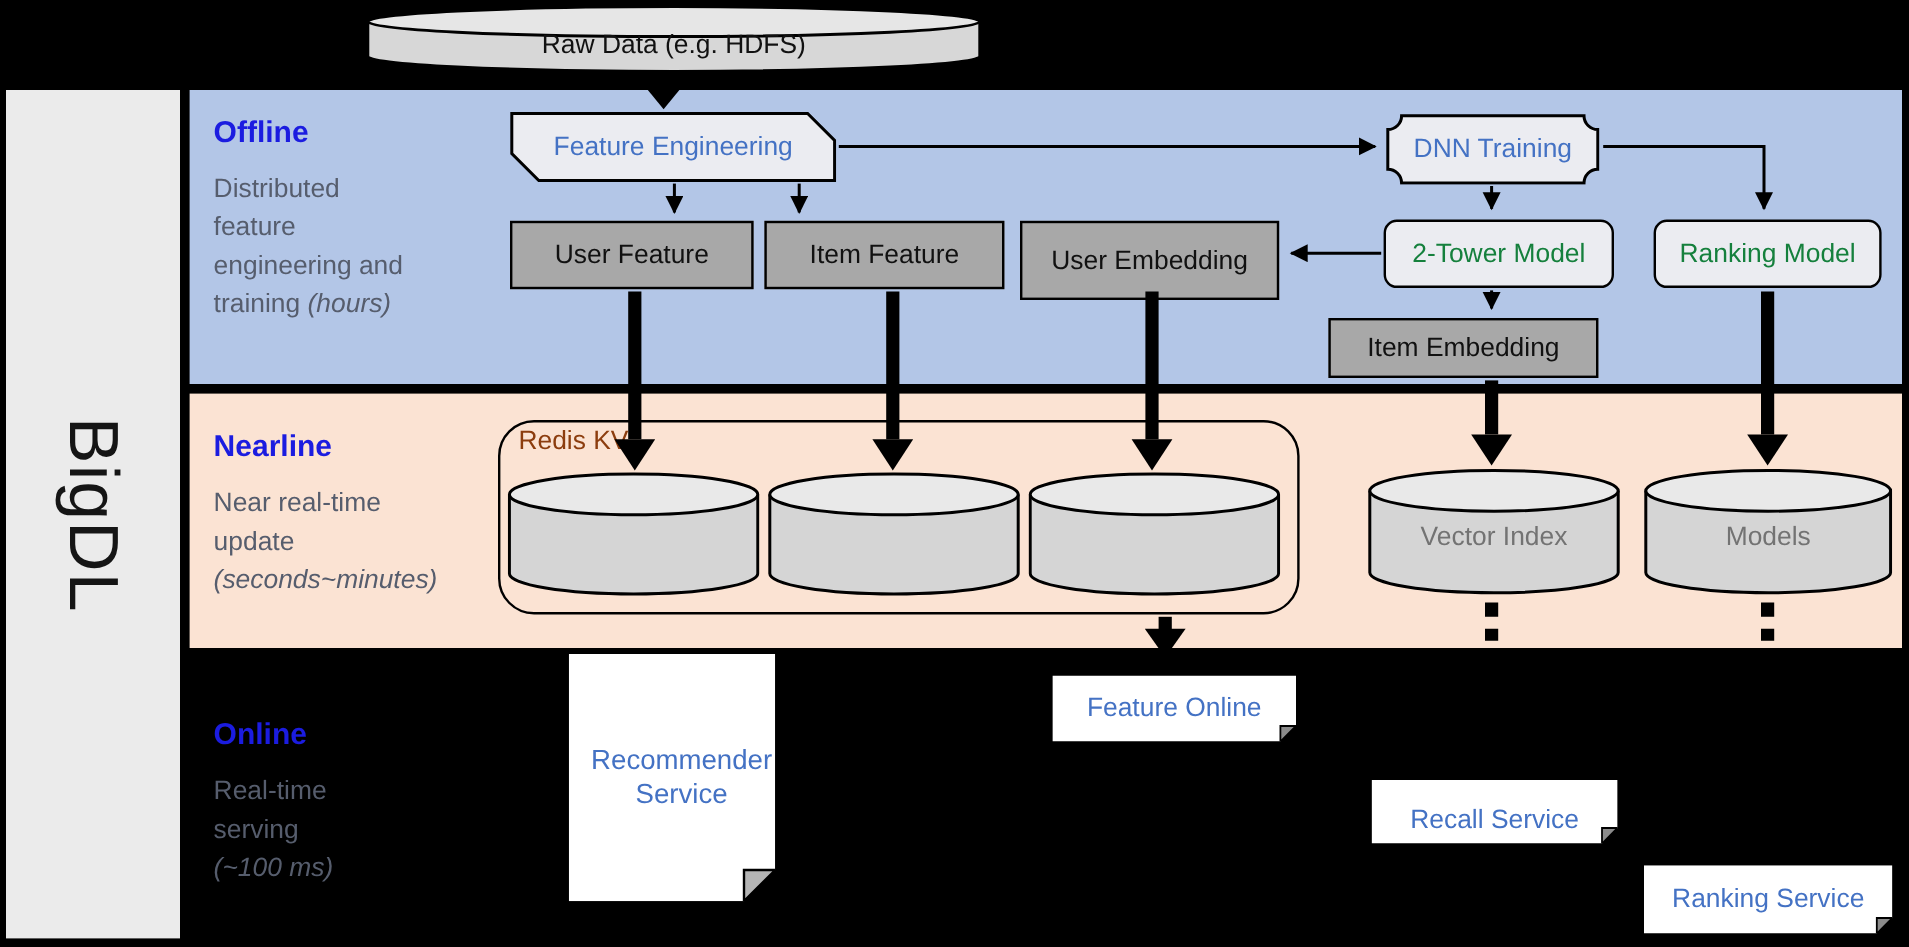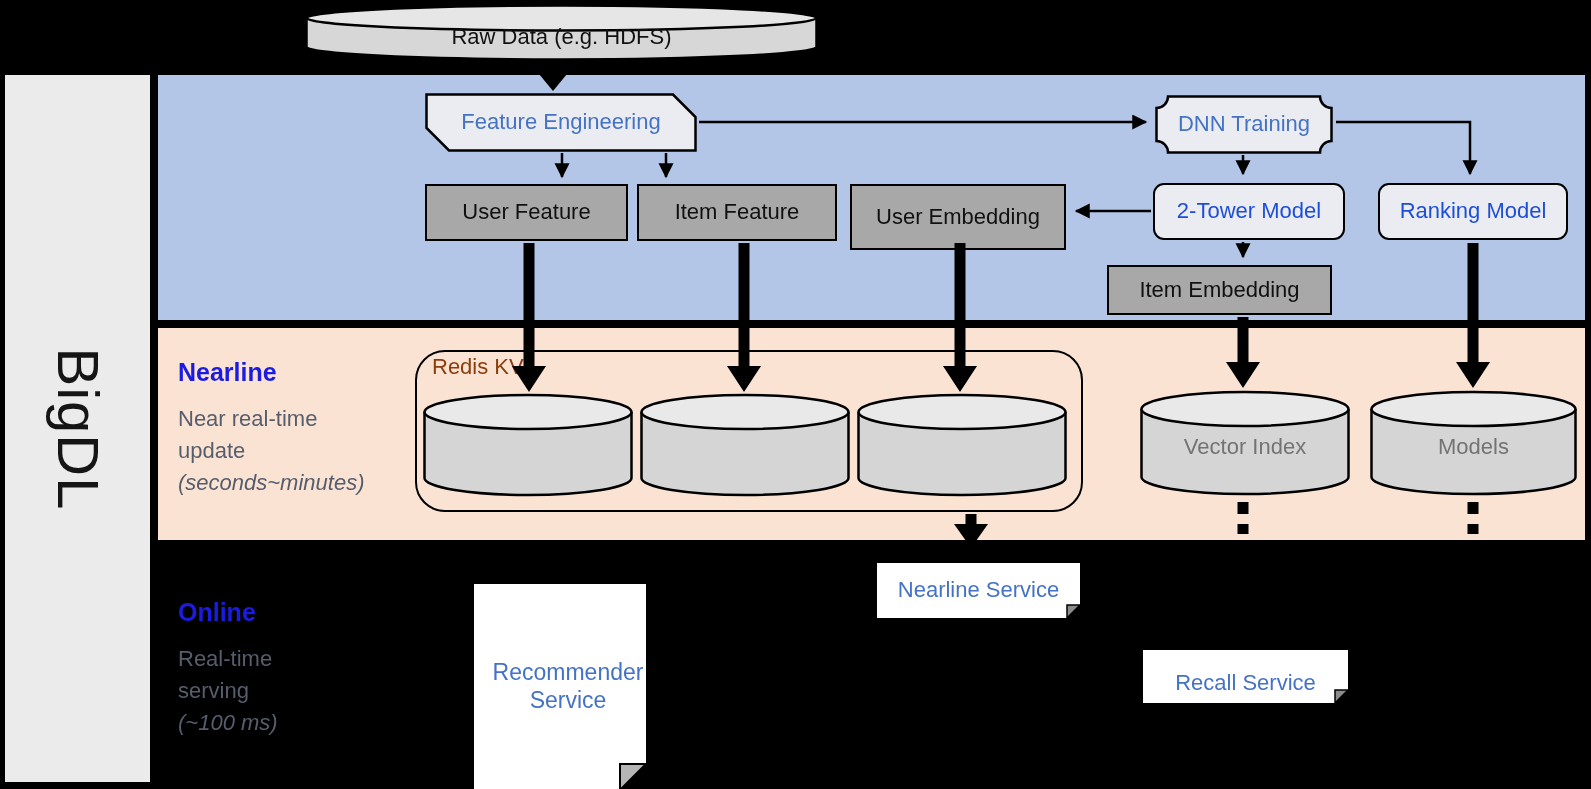--- a/index.html
+++ b/index.html
@@ -18,21 +18,21 @@
   .sec-title{font-size:25px;font-weight:bold;color:#1b1ce0;margin-bottom:16px;}
   .sec-desc{font-size:22px;color:#565d6d;line-height:1.45;}
   .sec-desc i{font-style:italic;}
 
   .node{position:absolute;z-index:2;}
   .node .label{position:absolute;inset:0;display:flex;align-items:center;justify-content:center;
     font-size:22px;text-align:center;line-height:1.2;}
   .box-gray{background:#a8a8a8;border:2.5px solid #000;box-sizing:border-box;}
   .box-round{background:#ebecf1;border:2.5px solid #000;border-radius:11px;box-sizing:border-box;}
   .t-blue{color:#4472c4;}
-  .t-green{color:#1d4ed8;}
+  .t-green{color:#15803d;}
   .t-brown{color:#737373;}
   .t-black{color:#111;}
 
   .shape{position:absolute;left:0;top:0;}
 
   .redis-container{position:absolute;left:415px;top:350px;width:668px;height:162px;
     border:2.5px solid #000;border-radius:30px;box-sizing:border-box;z-index:2;}
   .redis-label{position:absolute;left:432px;top:354px;font-size:22px;color:#8c3d0e;z-index:3;}
 
   .cyl-label{position:absolute;left:0;right:0;top:44px;text-align:center;font-size:22px;}
@@ -47,20 +47,24 @@
 
 <div id="canvas">
 
   <div class="band band-offline"></div>
   <div class="band band-nearline"></div>
 
   <div class="sidebar">
     <div class="brand">BigDL</div>
   </div>
 
+  <div class="section-label" style="left:178px;top:96px;width:175px">
+    <div class="sec-title">Offline</div>
+    <div class="sec-desc"><span>Distributed feature engineering and training</span> <i>(hours)</i></div>
+  </div>
   <div class="section-label" style="left:178px;top:358px;width:195px">
     <div class="sec-title">Nearline</div>
     <div class="sec-desc"><span>Near real-time update</span> <i>(seconds~minutes)</i></div>
   </div>
   <div class="section-label" style="left:178px;top:598px;width:122px">
     <div class="sec-title">Online</div>
     <div class="sec-desc"><span>Real-time serving</span> <i>(~100 ms)</i></div>
   </div>
 
   <div class="node" style="left:304px;top:4px;width:515px;height:58px">
@@ -136,44 +140,51 @@
     <div class="cyl-label t-brown">Vector Index</div>
   </div>
   <div class="node" style="left:1370px;top:390px;width:207px;height:106px">
     <svg class="shape" width="207" height="106" viewBox="0 0 207 106">
       <path d="M1.5 19 L1.5 87 A102 17 0 0 0 205.5 87 L205.5 19" fill="#d5d5d5" stroke="#000" stroke-width="2.5"></path>
       <ellipse cx="103.5" cy="19" rx="102" ry="17" fill="#e9e9e9" stroke="#000" stroke-width="2.5"></ellipse>
     </svg>
     <div class="cyl-label t-brown">Models</div>
   </div>
 
-  <div class="node service-doc" style="left:474px;top:584px;width:188px;height:206px">
+  <div class="node service-doc" style="left:474px;top:545px;width:188px;height:206px">
     <svg class="shape" width="172" height="206" viewBox="0 0 172 206">
       <polygon points="0,0 172,0 172,180 146,206 0,206" fill="#fff"></polygon>
       <polygon points="172,180 146,206 146,180" fill="#b5b5b5" stroke="#000" stroke-width="2"></polygon>
     </svg>
     <div class="label t-blue" style="padding:0 14px">Recommender Service</div>
   </div>
 
   <div class="node service" style="left:877px;top:563px;width:203px;height:55px">
     <svg class="shape" width="203" height="55" viewBox="0 0 203 55">
       <polygon points="0,0 203,0 203,42 190,55 0,55" fill="#fff"></polygon>
       <polygon points="203,42 190,55 190,42" fill="#8b8b8b" stroke="#000" stroke-width="1.5"></polygon>
     </svg>
-    <div class="label t-blue">Nearline Service</div>
+    <div class="label t-blue">Feature Online</div>
   </div>
 
   <div class="node service" style="left:1143px;top:650px;width:205px;height:67px">
     <svg class="shape" width="205" height="53" viewBox="0 0 205 53">
       <polygon points="0,0 205,0 205,40 192,53 0,53" fill="#fff"></polygon>
       <polygon points="205,40 192,53 192,40" fill="#8b8b8b" stroke="#000" stroke-width="1.5"></polygon>
     </svg>
     <div class="label t-blue">Recall Service</div>
   </div>
 
+  <div class="node service" style="left:1370px;top:721px;width:207px;height:57px">
+    <svg class="shape" width="207" height="57" viewBox="0 0 207 57">
+      <polygon points="0,0 207,0 207,44 194,57 0,57" fill="#fff"></polygon>
+      <polygon points="207,44 194,57 194,44" fill="#8b8b8b" stroke="#000" stroke-width="1.5"></polygon>
+    </svg>
+    <div class="label t-blue">Ranking Service</div>
+  </div>
 
   <svg id="connectors" width="1591" height="789" viewBox="0 0 1591 789">
     <defs>
       <marker id="thin-arrow" markerWidth="7" markerHeight="7" refX="5.5" refY="3" orient="auto">
         <path d="M0,0 L6,3 L0,6 z" fill="#000"></path>
       </marker>
     </defs>
 
     <path d="M699,122 H1146" stroke="#000" stroke-width="2.5" fill="none" marker-end="url(#thin-arrow)"></path>
     <path d="M562,153 V177" stroke="#000" stroke-width="2.5" fill="none" marker-end="url(#thin-arrow)"></path>

